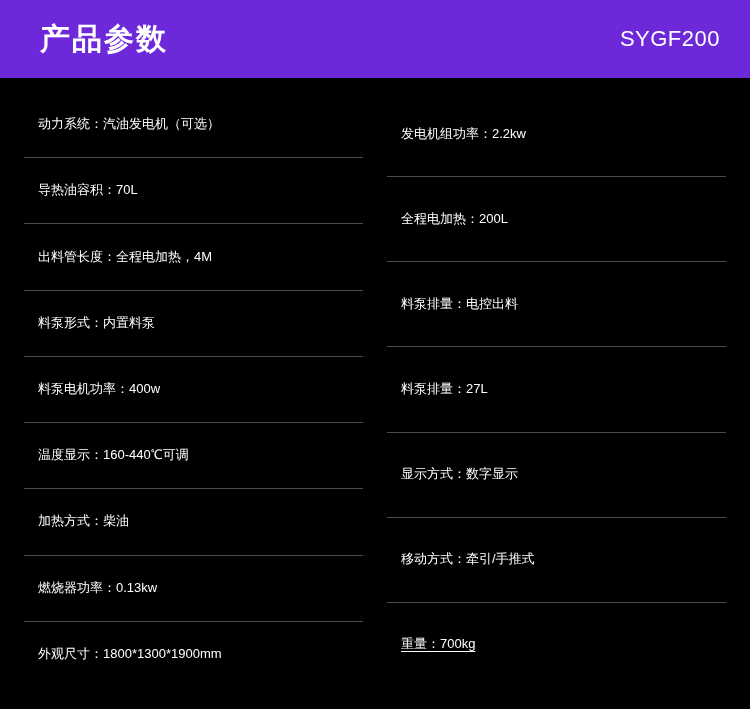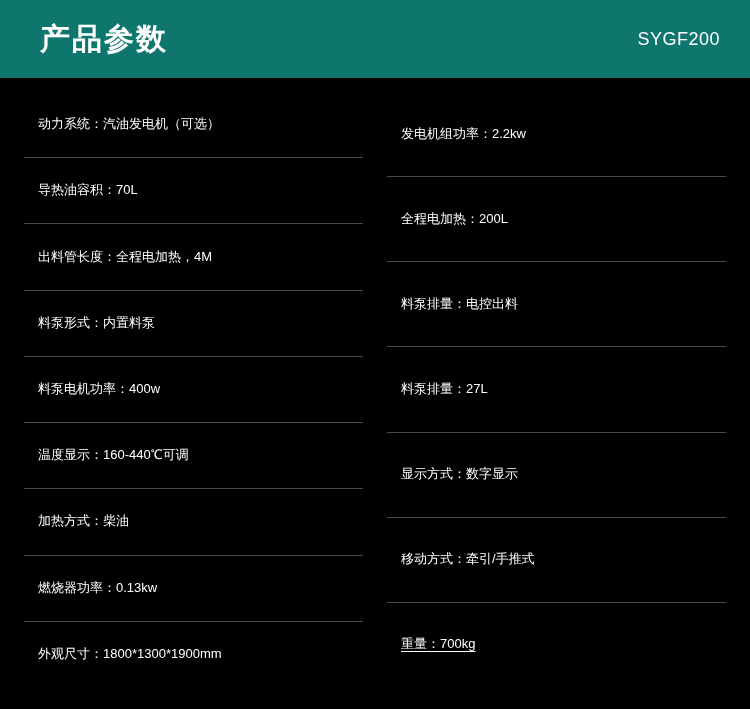--- a/index.html
+++ b/index.html
@@ -15,38 +15,38 @@
   .spec-sheet {
     width: 750px;
     height: 709px;
     background: #000000;
     box-sizing: border-box;
     display: flex;
     flex-direction: column;
     overflow: hidden;
   }
   .header {
-    background: #0f766e;
+    background: #6d28d9;
     height: 78px;
     min-height: 78px;
     display: flex;
     align-items: center;
     justify-content: space-between;
     padding: 0 30px 0 40px;
     box-sizing: border-box;
   }
   .header-title {
     color: #ffffff;
     font-size: 30px;
     font-weight: bold;
     letter-spacing: 2px;
   }
   .header-model {
     color: #ffffff;
-    font-size: 18px;
+    font-size: 22px;
     font-weight: normal;
     letter-spacing: 0.5px;
   }
   .table-area {
     flex: 1;
     display: flex;
     padding: 14px 24px 22px 24px;
     box-sizing: border-box;
     gap: 24px;
   }

